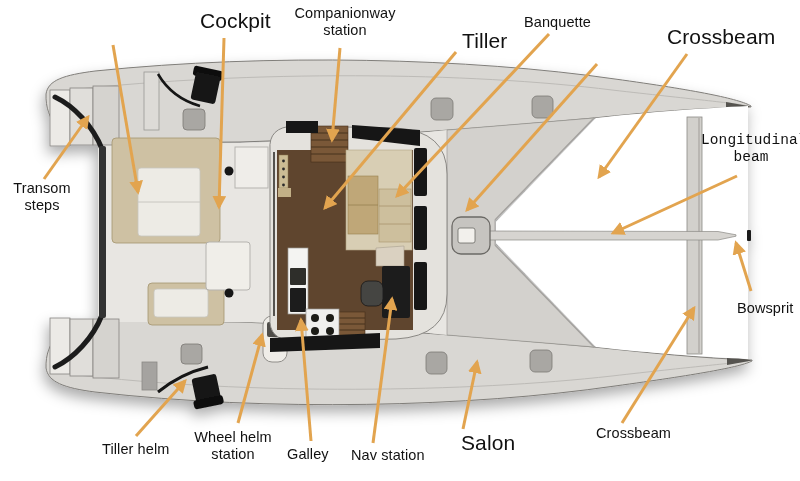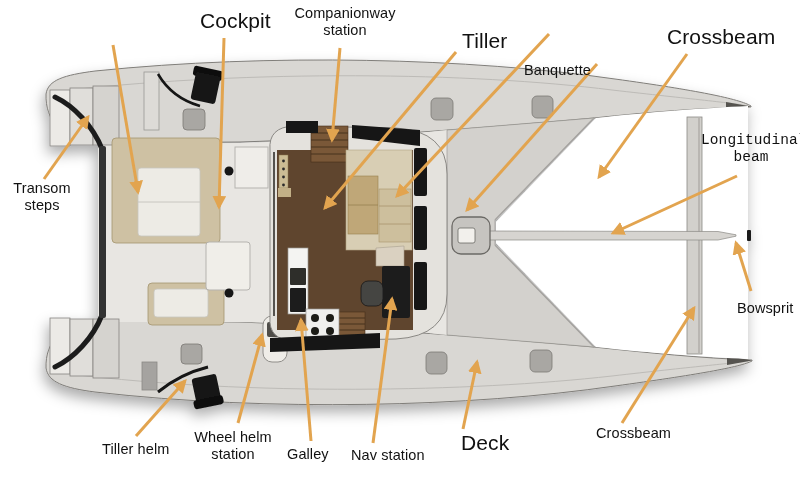--- a/index.html
+++ b/index.html
@@ -197,27 +197,27 @@
       <line class="arrow" marker-end="url(#ah)" x1="373" y1="443" x2="392" y2="299"></line>
       <line class="arrow" marker-end="url(#ah)" x1="463" y1="429" x2="477" y2="362"></line>
       <line class="arrow" marker-end="url(#ah)" x1="622" y1="423" x2="694" y2="308"></line>
     </g>
   </svg>
 
   <div class="lbl big" style="left:200px; top:9px;">Cockpit</div>
   <div class="lbl small center" style="left:285px; top:5px;   width:120px;">Companionway
 station</div>
   <div class="lbl big" style="left:462px; top:29px;">Tiller</div>
-  <div class="lbl small" style="left:524px; top:14px;margin-top:48px;">Banquette</div>
+  <div class="lbl small" style="left:524px; top:14px;">Banquette</div>
   <div class="lbl big" style="left:667px; top:25px;">Crossbeam</div>
   <div class="lbl small center" style="left:701px; top:132px; width:100px;font-family:Liberation Mono, monospace;">Longitudinal
 beam</div>
   <div class="lbl small center" style="left:2px;   top:180px; width:80px;">Transom
 steps</div>
   <div class="lbl small" style="left:737px; top:300px;">Bowsprit</div>
   <div class="lbl small" style="left:102px; top:441px;">Tiller helm</div>
   <div class="lbl small center" style="left:175px; top:429px; width:116px;">Wheel helm
 station</div>
   <div class="lbl small" style="left:287px; top:446px;">Galley</div>
   <div class="lbl small" style="left:351px; top:447px;">Nav station</div>
-  <div class="lbl big" style="left:461px; top:431px;">Deck</div>
+  <div class="lbl big" style="left:461px; top:431px;">Salon</div>
   <div class="lbl small" style="left:596px; top:425px;">Crossbeam</div>
 </div>
 
 </body></html>

